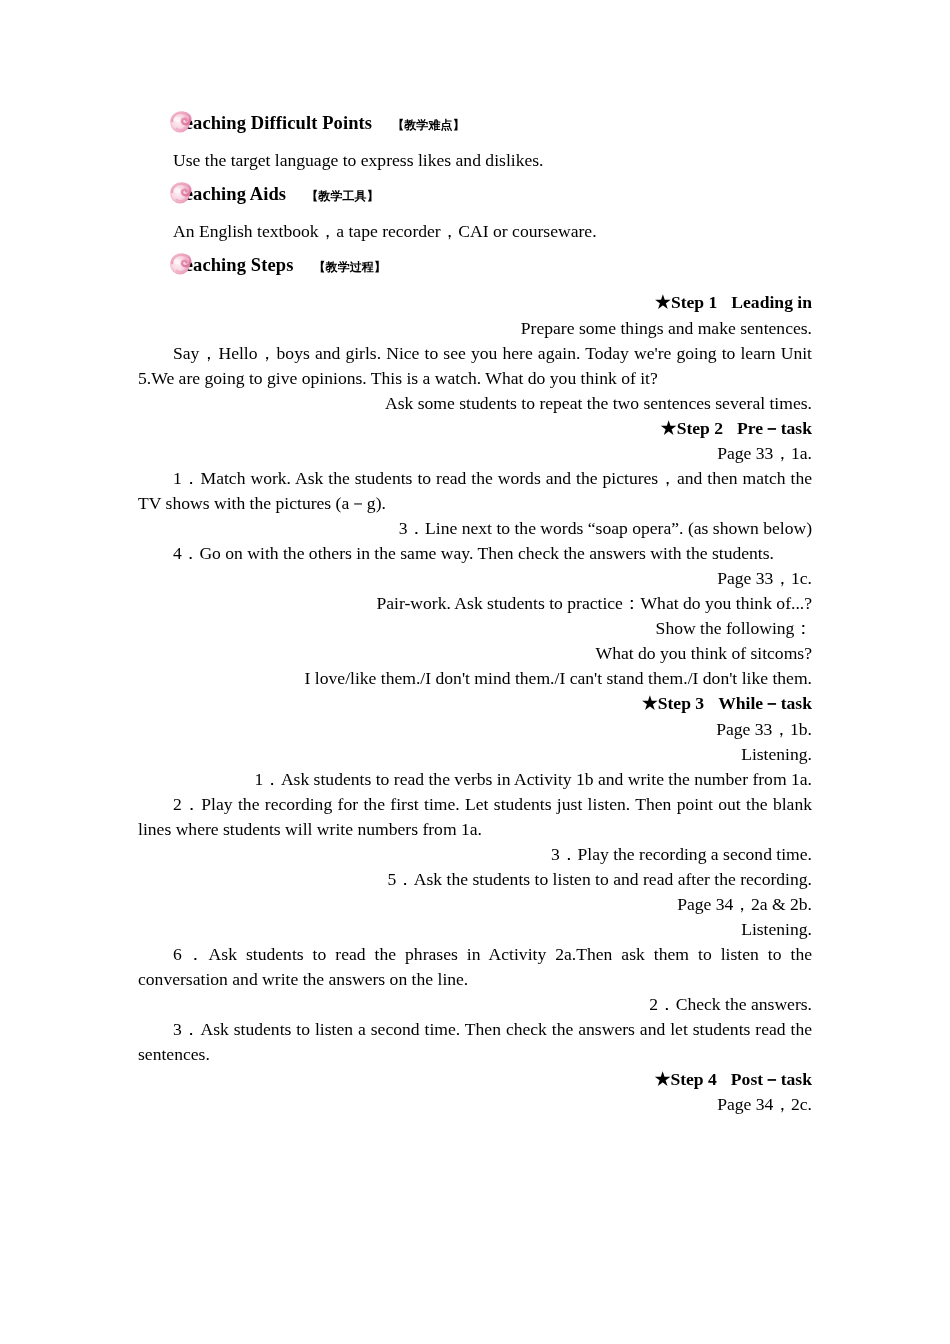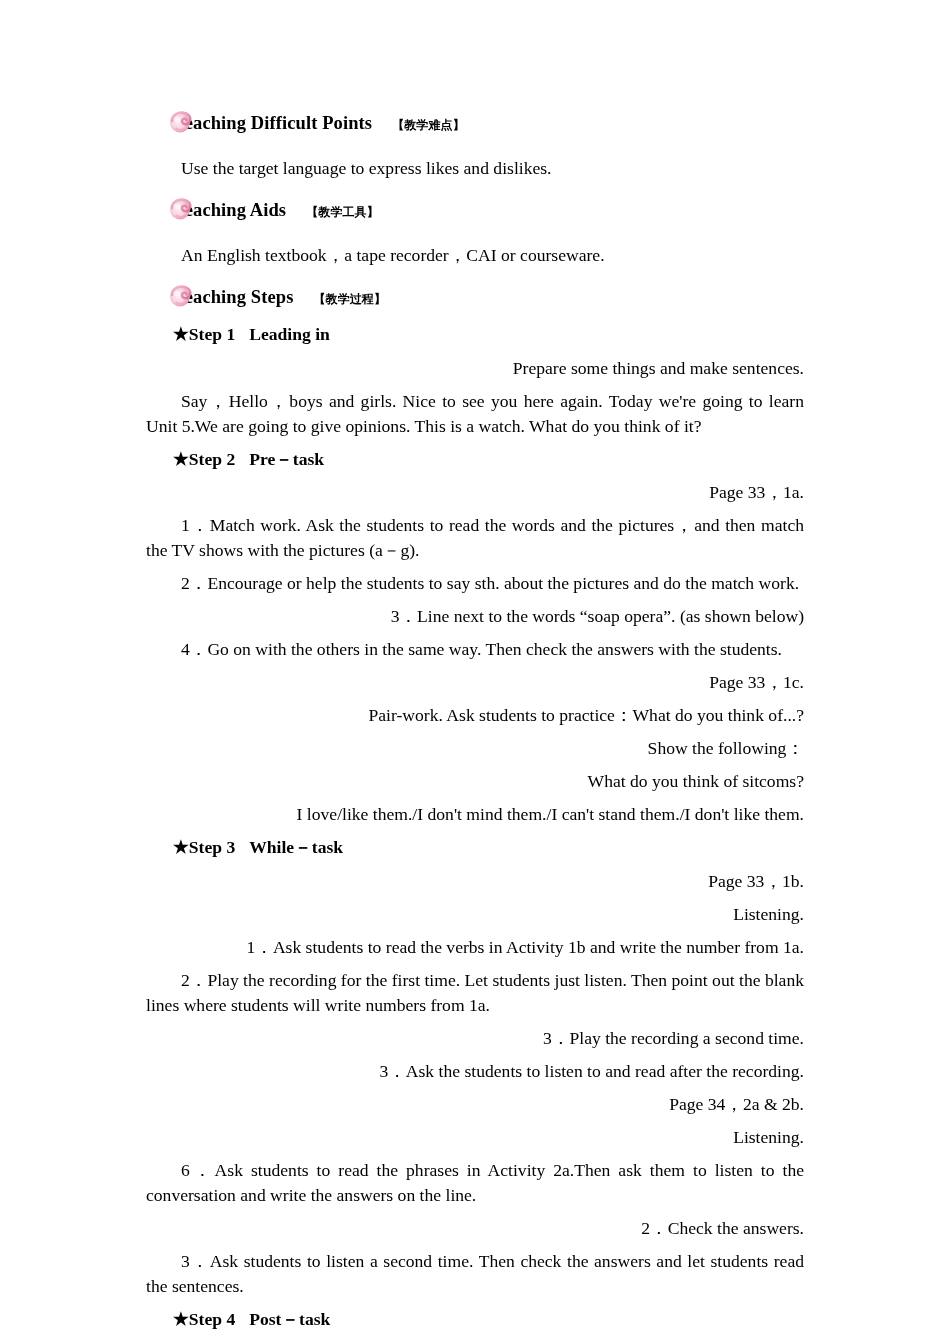--- a/index.html
+++ b/index.html
@@ -46,36 +46,36 @@
   .sec-head .bullet svg { display:block; width:28px; height:24px; }
   .sec-head .cn {
     font-family: "DejaVu Sans", "Liberation Sans", sans-serif;
     font-weight: bold;
     font-size: 12px;
   }
   .gapL { display: inline-block; width: 20px; }
 
   
   p.body {
-    margin: 8px;
+    margin: 0;
     font-size: 17.6px;
     line-height: 25px;
     text-align: justify;
     text-justify: inter-word;
     text-indent: 35px;
   }
   p.body.flat  { text-align: right; }
 
   p.step {
     margin: 0;
     font-size: 17.6px;
     line-height: 25.5px;
     font-weight: bold;
     text-indent: 35px;
-    text-align: left;
+    text-align: right;
     white-space: nowrap;
   }
   .step-gap { display:inline-block; width: 14px; }
 
   .sp-after-head { height: 10px; }
   .sp-small { height: 8px; }
 </style>
 </head>
 <body>
 
@@ -129,40 +129,40 @@
           <path d="M8.5 18.5 C12 21 17 20 19.5 16.5" fill="none" stroke="#eda6c2" stroke-width="2" stroke-linecap="round" opacity="0.75"></path>
           <ellipse cx="9" cy="9.5" rx="3.4" ry="2.8" fill="#ffffff" opacity="0.55"></ellipse>
         </svg>
       </span><span>Teaching Steps</span><span class="gapL"></span><span class="cn">【教学过程】</span>
     </div>
     <div class="sp-after-head"></div>
 
     <p class="step"><span>★</span><span>Step 1</span><span class="step-gap"></span><span>Leading in</span></p>
     <p class="body flat">Prepare some things and make sentences.</p>
     <p class="body">Say，Hello，boys and girls. Nice to see you here again. Today we're going to learn Unit 5.We are going to give opinions. This is a watch. What do you think of it?</p>
+    <p class="body flat">Ask some students to repeat the two sentences several times.</p>
 
     <p class="step"><span>★</span><span>Step 2</span><span class="step-gap"></span><span>Pre－task</span></p>
     <p class="body flat">Page 33，1a.</p>
     <p class="body">1．Match work. Ask the students to read the words and the pictures，and then match the TV shows with the pictures (a－g).</p>
-    <p class="body">2．Encourage or help the students to say sth. about the pictures and do the match work.</p>
     <p class="body flat">3．Line next to the words “soap opera”. (as shown below)</p>
     <p class="body">4．Go on with the others in the same way. Then check the answers with the students.</p>
     <p class="body flat">Page 33，1c.</p>
     <p class="body flat">Pair-work. Ask students to practice：What do you think of...?</p>
     <p class="body flat">Show the following：</p>
     <p class="body flat">What do you think of sitcoms?</p>
     <p class="body flat">I love/like them./I don't mind them./I can't stand them./I don't like them.</p>
 
     <p class="step"><span>★</span><span>Step 3</span><span class="step-gap"></span><span>While－task</span></p>
     <p class="body flat">Page 33，1b.</p>
     <p class="body flat">Listening.</p>
     <p class="body flat">1．Ask students to read the verbs in Activity 1b and write the number from 1a.</p>
     <p class="body">2．Play the recording for the first time. Let students just listen. Then point out the blank lines where students will write numbers from 1a.</p>
     <p class="body flat">3．Play the recording a second time.</p>
-    <p class="body flat">3．Ask the students to listen to and read after the recording.</p>
+    <p class="body flat">5．Ask the students to listen to and read after the recording.</p>
     <p class="body flat">Page 34，2a &amp; 2b.</p>
     <p class="body flat">Listening.</p>
     <p class="body">6．Ask students to read the phrases in Activity 2a.Then ask them to listen to the conversation and write the answers on the line.</p>
     <p class="body flat">2．Check the answers.</p>
     <p class="body">3．Ask students to listen a second time. Then check the answers and let students read the sentences.</p>
 
     <p class="step"><span>★</span><span>Step 4</span><span class="step-gap"></span><span>Post－task</span></p>
     <p class="body flat">Page 34，2c.</p>
 
   </div>

